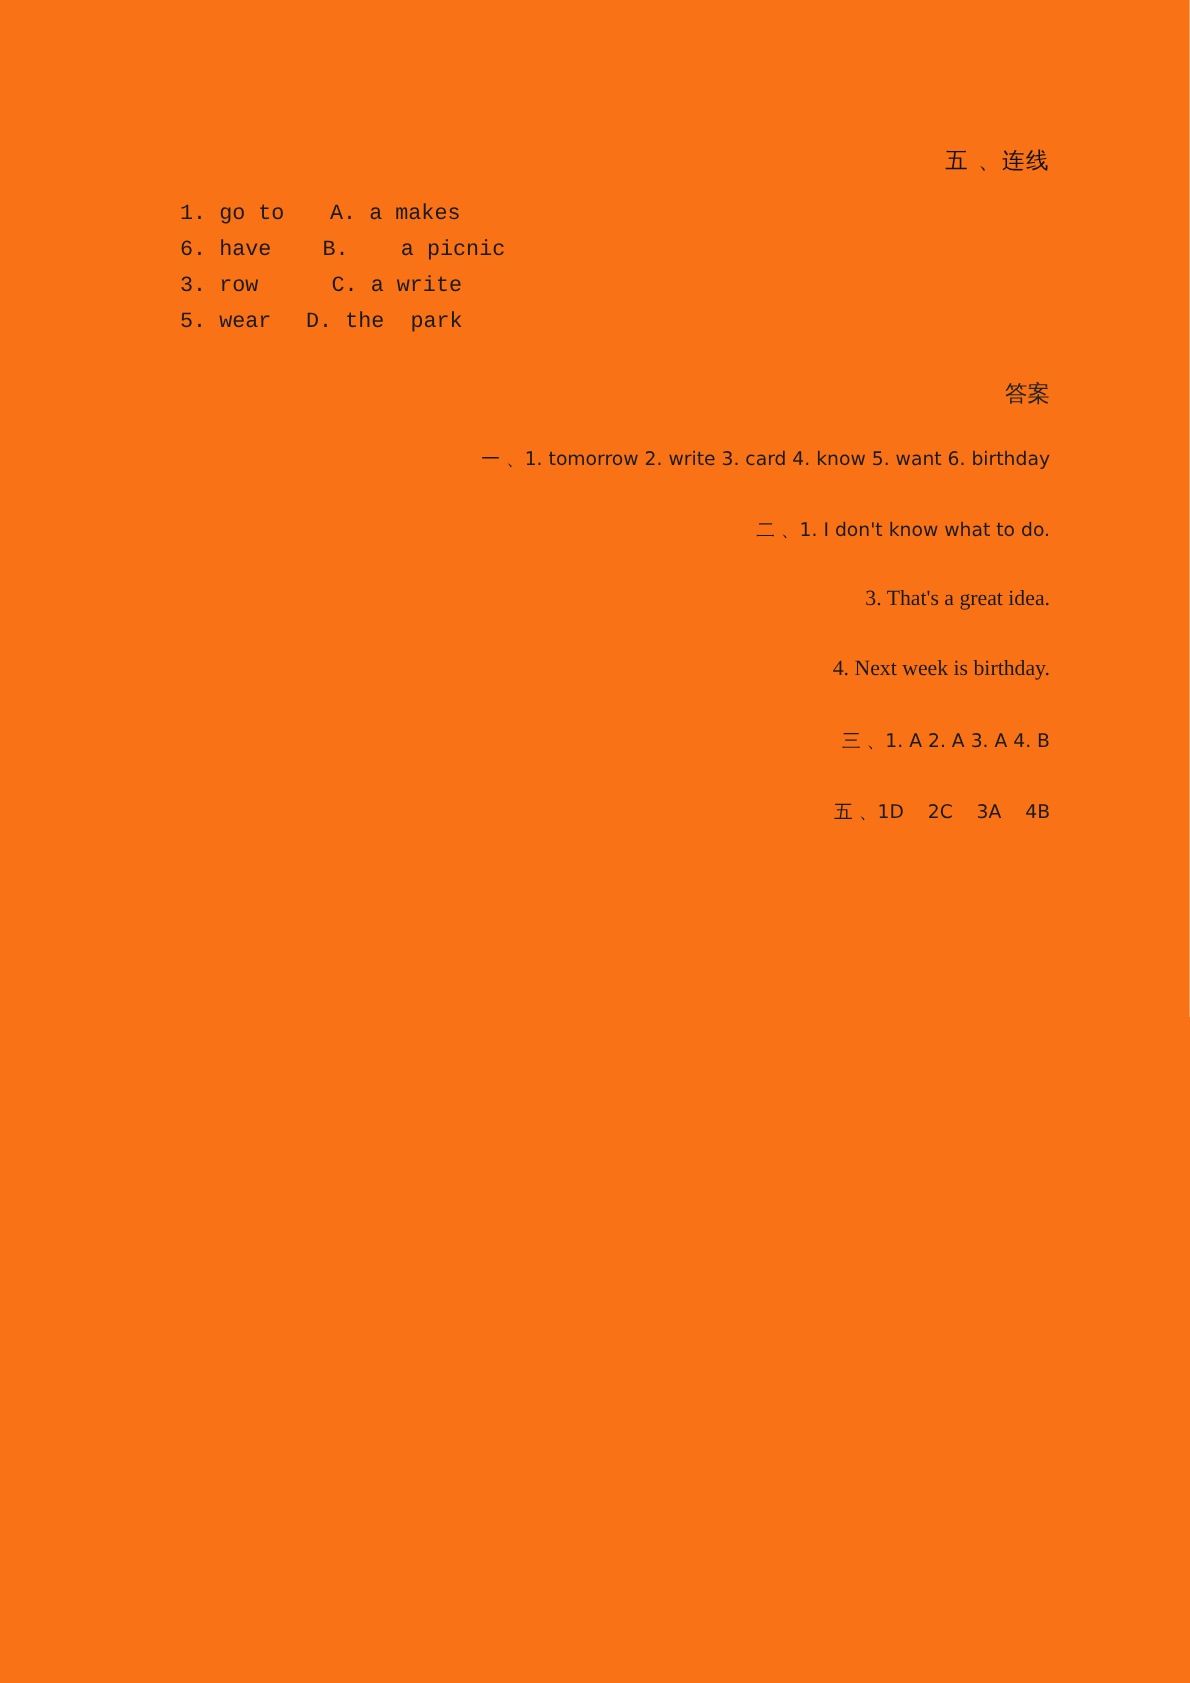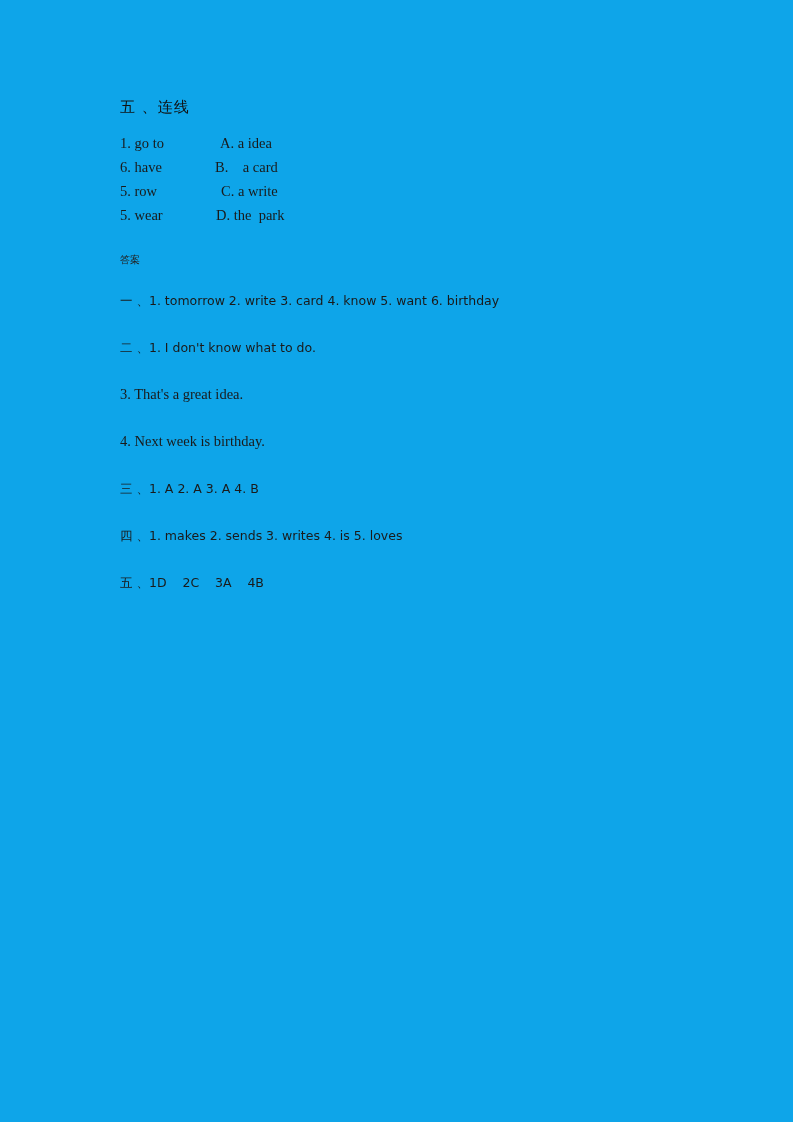--- a/index.html
+++ b/index.html
@@ -14,21 +14,22 @@
     color: #1a1a1a;
     position: relative;
     overflow: hidden;
   }
   .page {
     position: absolute;
     left: 0;
     top: 0;
     width: 793px;
     height: 1122px;
-    background: #0ea5e9;
+    background: #f97316;
+    text-align: right;
   }
   .content {
     position: absolute;
     left: 120px;
     top: 98px;
     width: 580px;
   }
   .section-title {
     font-family: "DejaVu Sans", sans-serif;
     font-size: 15px;
@@ -42,33 +43,34 @@
     padding: 0;
     list-style: none;
   }
   .match-row {
     display: block;
     position: relative;
     height: 24px;
     font-size: 14.5px;
     line-height: 24px;
     white-space: pre;
+    font-family: Liberation Mono, monospace;
   }
   .match-left {
     position: absolute;
     left: 0;
     top: 0;
   }
   .match-right {
     position: absolute;
     top: 0;
   }
   .answers-heading {
     font-family: Liberation Serif, serif;
-    font-size: 10px;
+    font-size: 15px;
     color: #222;
     margin: 26px 0 10px 0;
   }
   .ans-line {
     font-size: 14.5px;
     line-height: 27px;
     white-space: pre;
     color: #1a1a1a;
     margin-top: 20px;
   }
@@ -81,40 +83,39 @@
 <body>
 
 <div class="page">
   <div class="content">
 
     <h2 class="section-title">五 、连线</h2>
 
     <ul class="match-list">
       <li class="match-row">
         <span class="match-left">1. go to</span>
-        <span class="match-right" style="left:100px">A. a idea</span>
+        <span class="match-right" style="left:100px">A. a makes</span>
       </li>
       <li class="match-row">
         <span class="match-left">6. have</span>
-        <span class="match-right" style="left:95px">B.    a card</span>
+        <span class="match-right" style="left:95px">B.    a picnic</span>
       </li>
       <li class="match-row">
-        <span class="match-left">5. row</span>
+        <span class="match-left">3. row</span>
         <span class="match-right" style="left:101px">C. a write</span>
       </li>
       <li class="match-row">
         <span class="match-left">5. wear</span>
-        <span class="match-right" style="left:96px">D. the  park</span>
+        <span class="match-right" style="left:84px">D. the  park</span>
       </li>
     </ul>
 
     <div class="answers-heading">答案</div>
 
     <div class="ans-line cn">一 、1. tomorrow 2. write 3. card 4. know 5. want 6. birthday</div>
     <div class="ans-line cn">二 、1. I don't know what to do.</div>
     <div class="ans-line">3. That's a great idea.</div>
     <div class="ans-line">4. Next week is birthday.</div>
     <div class="ans-line cn">三 、1. A 2. A 3. A 4. B</div>
-    <div class="ans-line cn">四 、1. makes 2. sends 3. writes 4. is 5. loves</div>
     <div class="ans-line cn">五 、1D    2C    3A    4B</div>
 
   </div>
 </div>
 
 </body></html>

